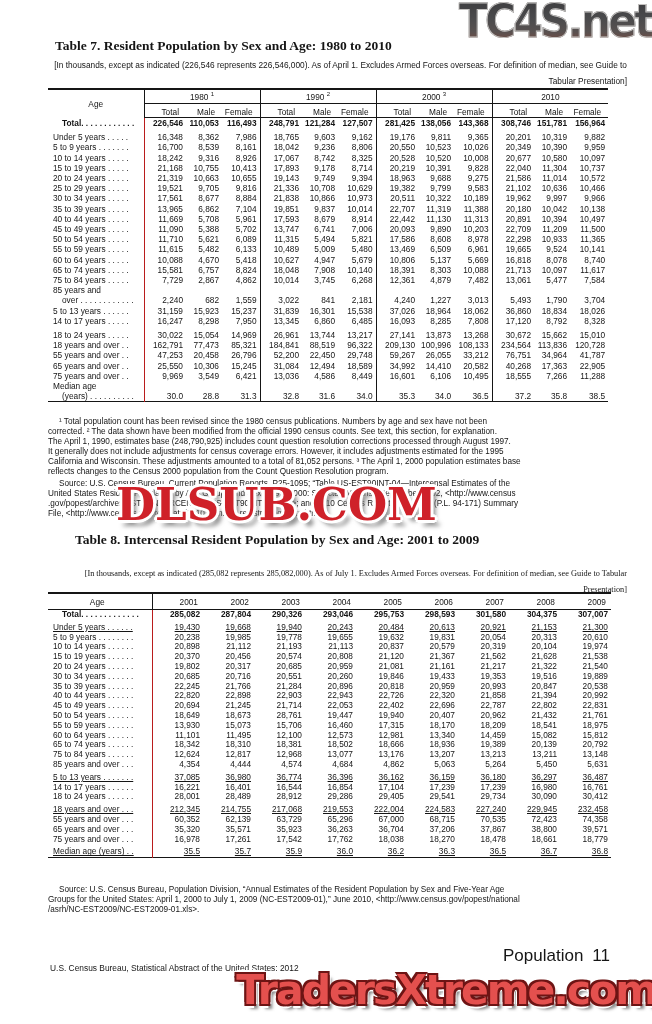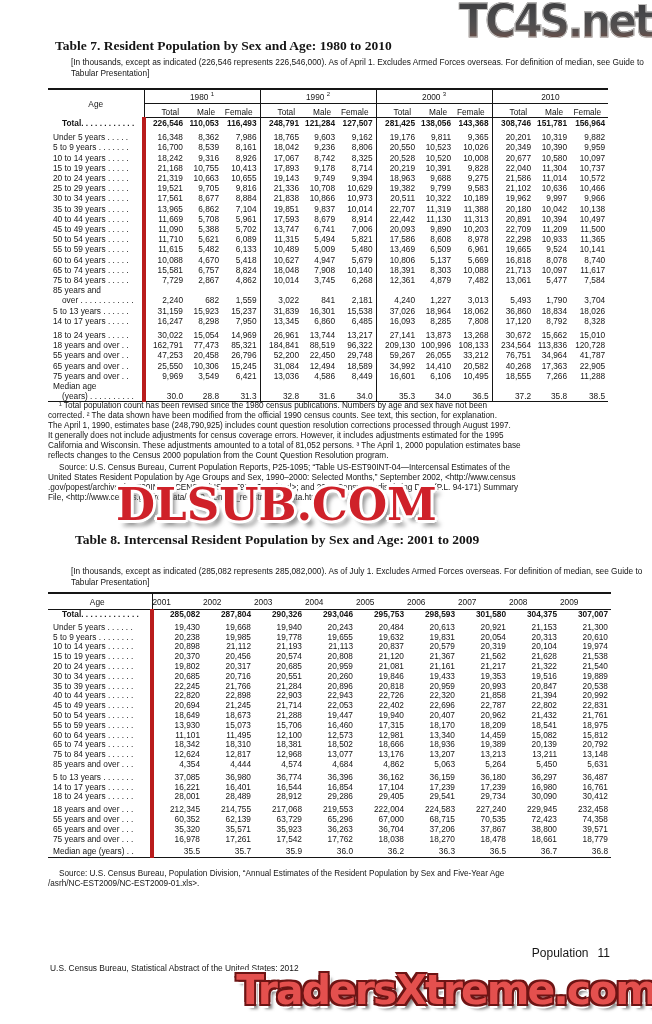--- a/index.html
+++ b/index.html
@@ -20,54 +20,54 @@
   .wm-bot{position:absolute;top:966px;right:-4px;font-family:"DejaVu Sans",sans-serif;
           font-weight:bold;font-size:41px;letter-spacing:-2px;color:#e4504e;
           text-shadow:-2px -2px 0 #6d1414,2px -2px 0 #6d1414,-2px 2px 0 #6d1414,2px 2px 0 #6d1414,
                       -3px 0 0 #fff,3px 0 0 #fff,0 4px 0 #fff,0 -4px 0 #fff,
                       4px 5px 3px rgba(130,130,130,.9);}
 
   
   .t-title{position:absolute;left:55px;font-family:"Liberation Serif",serif;font-weight:bold;
            font-size:13.5px;white-space:nowrap;}
   #t7-title{top:38px;} #t8-title{top:532px;margin-left:20px;}
-  .t-note{position:absolute;left:71px;width:580px;font-size:8.3px;line-height:11px;}
-  #t7-note{top:57px;} #t8-note{top:566px;}
+  .t-note{position:absolute;left:47px;width:580px;font-size:8.3px;line-height:16px;text-align:right;}
+  #t7-note{top:57px;} #t8-note{top:566px;font-family:Liberation Serif, serif;}
 
   
   table{border-collapse:collapse;table-layout:fixed;position:absolute;}
   #t7{left:48px;top:88px;width:560px;border-top:2px solid #151515;border-bottom:1px solid #151515;}
   #t8{left:48px;top:592px;width:563px;border-top:2px solid #151515;border-bottom:1.5px solid #151515;}
   th,td{padding:0;font-size:8.3px;font-weight:normal;}
   .age-h{vertical-align:middle;text-align:center;border-right:1px solid #151515;}
   .year-h{text-align:center;border-bottom:1px solid #151515;height:13px;vertical-align:middle;}
   .year-h sup{font-size:6px;}
   .sub-row th{border-bottom:1.5px solid #151515;}
   .sub-h{text-align:right;padding-right:7px;height:13px;vertical-align:bottom;margin-left:12px;}
-  .y-h{text-align:left;padding-right:5px;height:15px;vertical-align:middle;border-bottom:1.5px solid #151515;}
+  .y-h{text-align:right;padding-right:5px;height:15px;vertical-align:middle;border-bottom:1.5px solid #151515;}
   tbody td{vertical-align:bottom;height:10.2px;line-height:10.2px;}
   #t8 tbody td{height:9.8px;line-height:9.8px;}
-  .lbl{padding-left:5px;border-right:4px solid #b91c1c;}
+  .lbl{padding-left:5px;border-right:1px solid #b91c1c;}
   .lbl div{white-space:nowrap;overflow:hidden;}
   .lbl .l2{padding-left:9px;}
   .tot .lbl div{padding-left:9px;}
   .val{text-align:right;padding-right:3px;white-space:nowrap;}
   .gs{border-left:1px solid #151515;}
   tr.bold td{font-weight:bold;}
   #t7 tr.gap td{padding-top:4px;}
-  #t8 tr.gap td{padding-top:3px;}
+  #t8 tr.gap td{padding-top:3px;text-decoration:underline;}
 
   
   .lines{position:absolute;left:48px;width:588px;font-size:8.2px;line-height:9.9px;}
   #t7-fn{top:401px;} #t7-src{top:463px;} #t8-src{top:869px;}
   .lines .line{white-space:nowrap;overflow:hidden;}
-  .lines .line:first-child{padding-left:11px;}
+  .lines .line:first-child{padding-left:11px;margin-top:16px;}
 
   
-  .pg-right{position:absolute;top:946px;right:42px;font-size:12px;}
+  .pg-right{position:absolute;top:946px;right:42px;font-size:17px;}
   .pg-right .num{margin-left:9px;}
   .pg-left{position:absolute;top:963px;left:50px;font-size:8.4px;}
 </style>
 </head>
 <body>
 
 <div class="page">
 
   <div class="wm-top">TC4S.net</div>
 
@@ -731,21 +731,21 @@
           <td class="val">22,787</td>
           <td class="val">22,802</td>
           <td class="val">22,831</td>
         </tr>
         <tr>
           <td class="lbl">
             <div class="l1">50 to 54 years . . . . . .</div>
           </td>
           <td class="val">18,649</td>
           <td class="val">18,673</td>
-          <td class="val">21,288</td>
+          <td class="val">28,761</td>
           <td class="val">19,447</td>
           <td class="val">19,940</td>
           <td class="val">20,407</td>
           <td class="val">20,962</td>
           <td class="val">21,432</td>
           <td class="val">21,761</td>
         </tr>
         <tr>
           <td class="lbl">
             <div class="l1">55 to 59 years . . . . . .</div>
@@ -926,20 +926,21 @@
           <td class="val">36.3</td>
           <td class="val">36.5</td>
           <td class="val">36.7</td>
           <td class="val">36.8</td>
         </tr>
       </tbody>
   </table>
 
   <div class="lines" id="t8-src">
       <div class="line">Source: U.S. Census Bureau, Population Division, “Annual Estimates of the Resident Population by Sex and Five-Year Age</div>
+      <div class="line">Groups for the United States: April 1, 2000 to July 1, 2009 (NC-EST2009-01),” June 2010, &lt;http://www.census.gov/popest/national</div>
       <div class="line">/asrh/NC-EST2009/NC-EST2009-01.xls&gt;.</div>
     </div>
 
   <div class="pg-right">
     <span>Population</span><span class="num">11</span>
   </div>
   <div class="pg-left">U.S. Census Bureau, Statistical Abstract of the United States: 2012</div>
 
   <div class="wm-bot">TradersXtreme.com</div>
 

